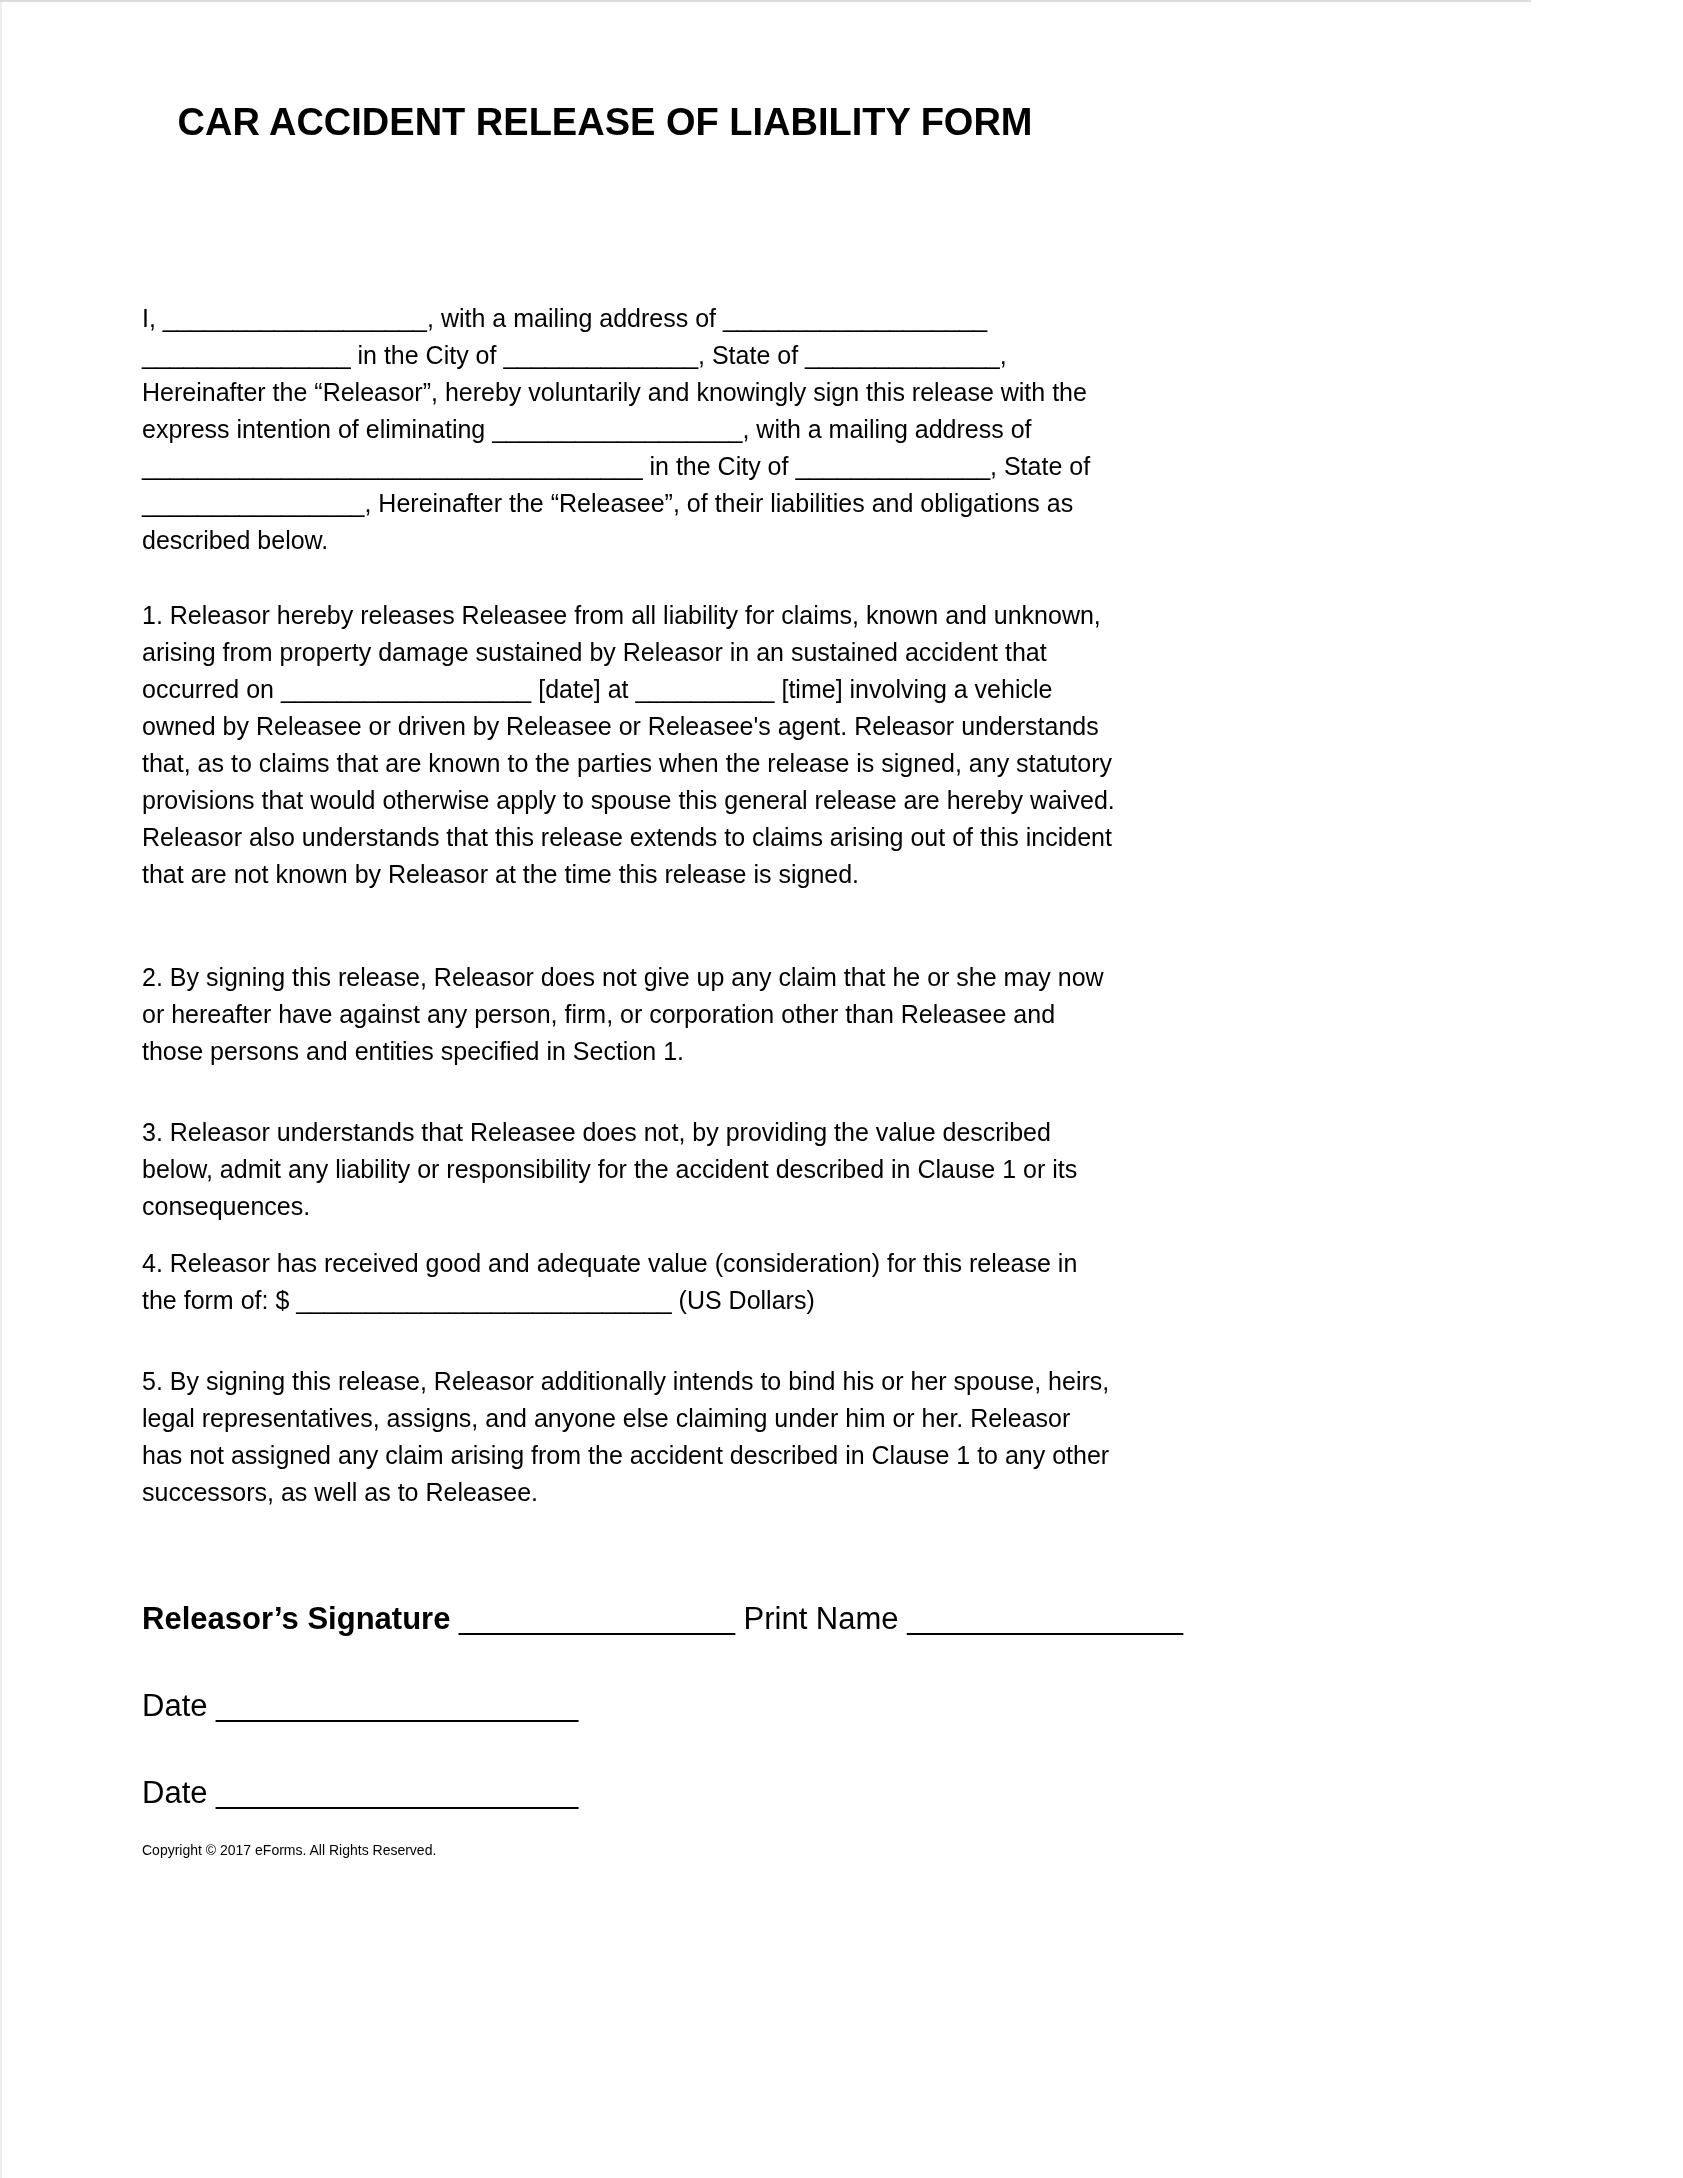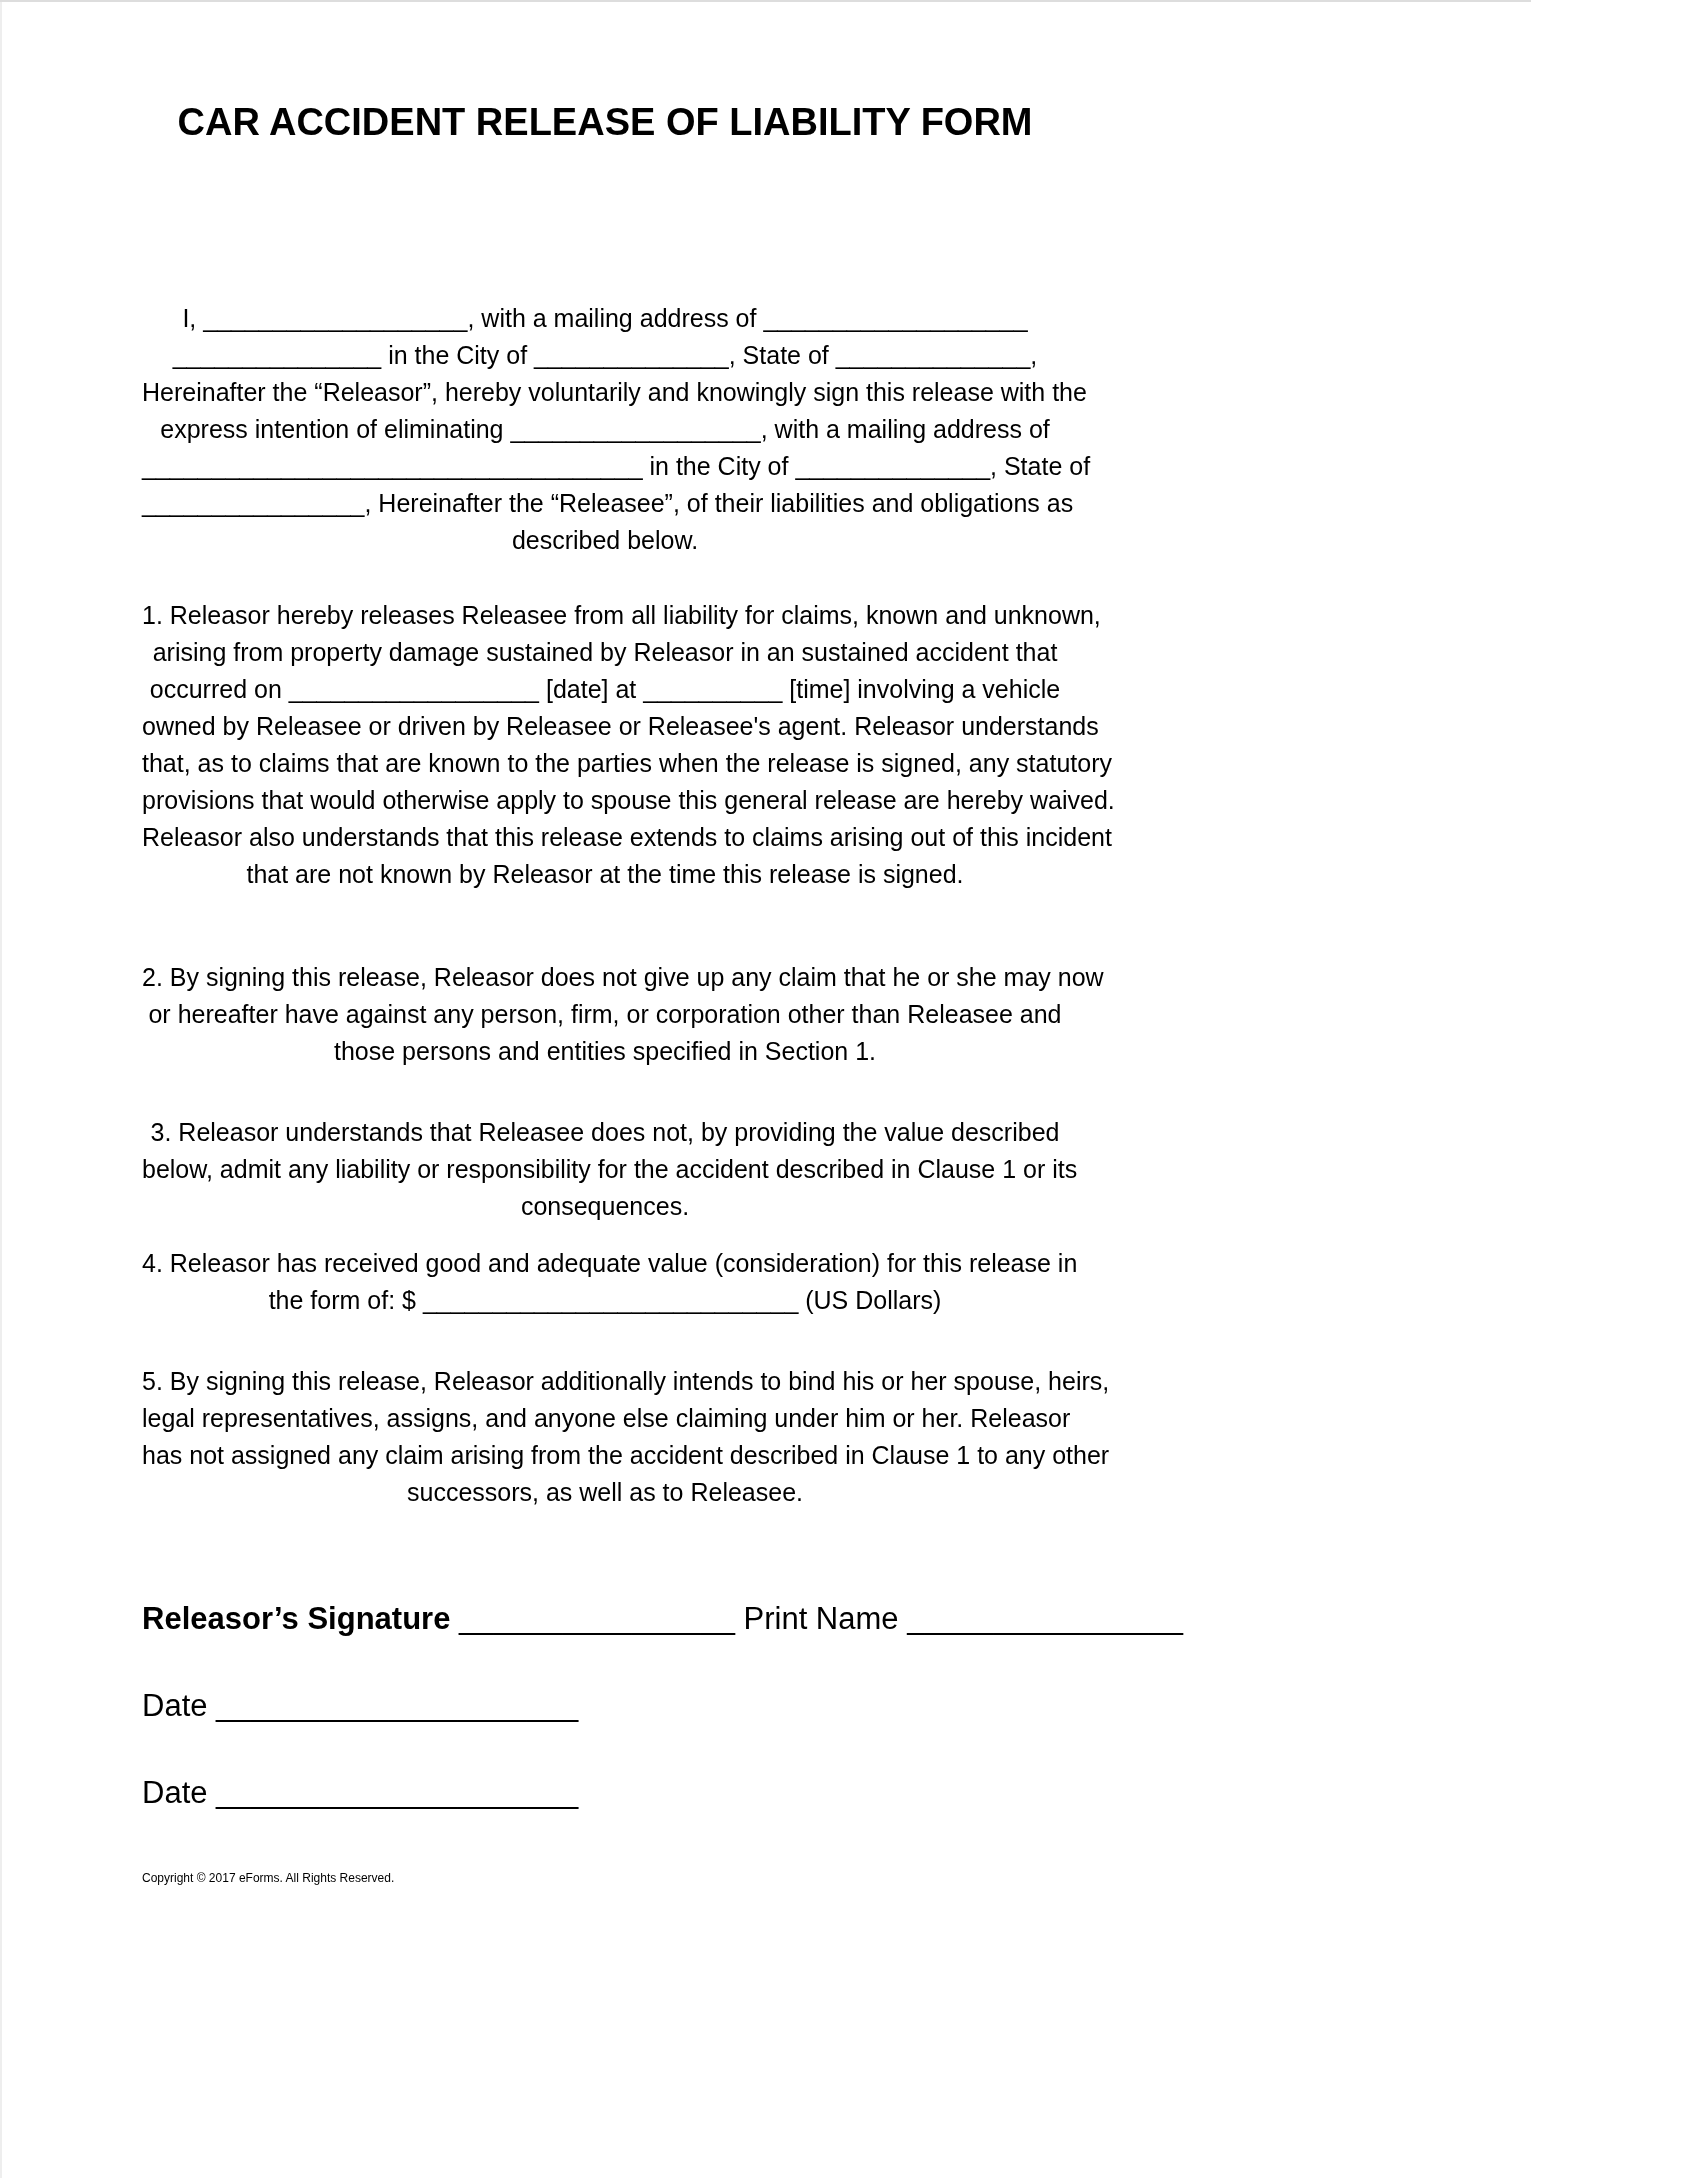--- a/index.html
+++ b/index.html
@@ -26,36 +26,36 @@
     font-size: 38px;
     font-weight: bold;
     line-height: 47px;
     letter-spacing: 0px;
     white-space: nowrap;
   }
   .body-text {
     font-size: 25px;
     line-height: 37px;
   }
-  .tline { white-space: pre; text-align: center; }
+  .tline { white-space: pre; }
   .intro       { margin-top: 154px; }
   .clause-1    { margin-top: 38px; }
   .clause-2    { margin-top: 66px; }
   .clause-3    { margin-top: 44px; }
   .clause-4    { margin-top: 20px; }
   .clause-5    { margin-top: 44px; }
   .sig-row-1   { margin-top: 89px; }
   .date-row-1  { margin-top: 50px; }
   .sig-row-2   { margin-top: 69px; }
   .date-row-2  { margin-top: 50px; }
   .sig-row, .date-row { font-size: 31px; line-height: 37px; white-space: nowrap; }
   .b { font-weight: bold; }
   .footer {
-    margin-top: 55px;
-    font-size: 12px;
+    margin-top: 27px;
+    font-size: 14px;
     line-height: 24px;
   }
 </style>
 </head>
 <body>
 
 <div class="page">
   <div class="doc">
 
     <div class="title">CAR ACCIDENT RELEASE OF LIABILITY FORM</div>

